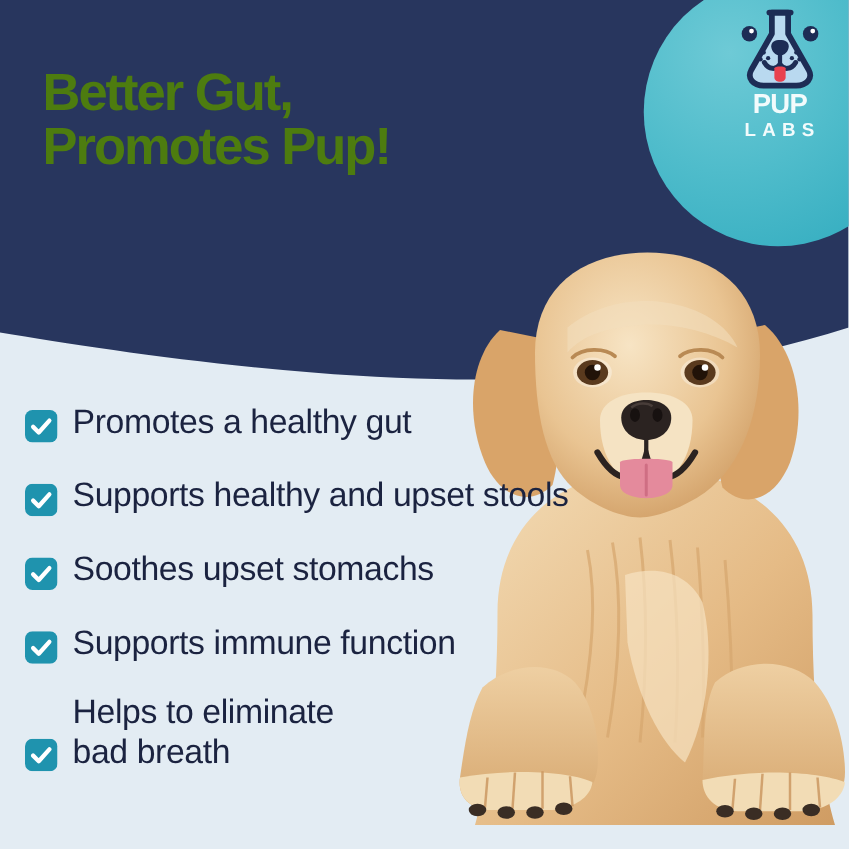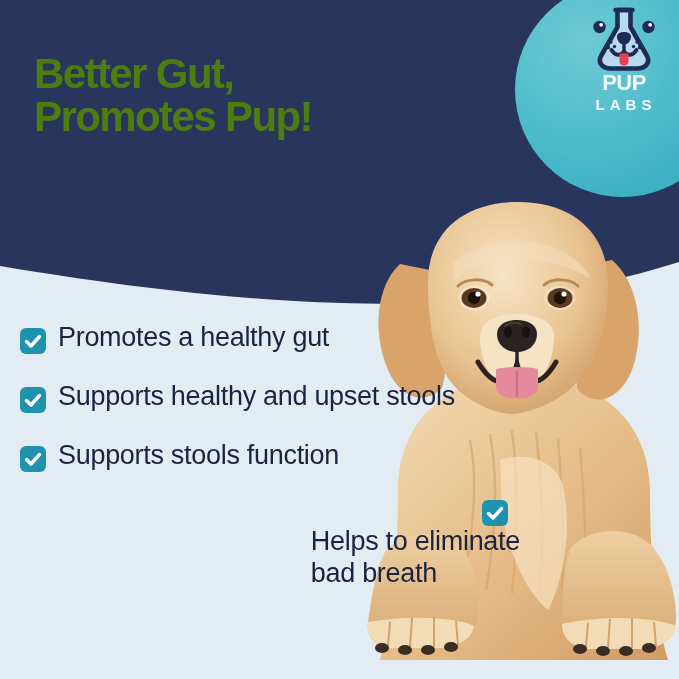--- a/index.html
+++ b/index.html
@@ -83,21 +83,21 @@
     width:500px;
     z-index:6;
     list-style:none;
   }
   .benefit-row {
     display:flex;
     align-items:flex-end;
     margin-bottom:23px;
     min-height:36px;
   }
-  .benefit-row:last-child { margin-bottom:0;flex-direction:column; }
+  .benefit-row:last-child { margin-bottom:0; }
   .check-icon {
     flex:0 0 auto;
     width:26px; height:26px;
     margin-right:12px;
     margin-top:5px;
   }
   .check-icon svg { display:block; }
   .benefit-text {
     color:#1b2340;
     font-size:27px;
@@ -299,29 +299,38 @@
     <li class="benefit-row">
       <span class="check-icon">
         <svg width="26" height="26" viewBox="0 0 26 26" xmlns="http://www.w3.org/2000/svg">
           <rect x="0" y="0" width="26" height="26" rx="6" fill="#1f93ae"></rect>
           <path d="M6.5,13.5 L11,18 L19.5,8.5" stroke="#ffffff" stroke-width="3.4" fill="none" stroke-linecap="round" stroke-linejoin="round"></path>
         </svg>
       </span>
       <span class="benefit-text">Supports healthy and upset stools</span>
     </li>
 
-
-    <li class="benefit-row">
-      <span class="check-icon">
-        <svg width="26" height="26" viewBox="0 0 26 26" xmlns="http://www.w3.org/2000/svg">
-          <rect x="0" y="0" width="26" height="26" rx="6" fill="#1f93ae"></rect>
-          <path d="M6.5,13.5 L11,18 L19.5,8.5" stroke="#ffffff" stroke-width="3.4" fill="none" stroke-linecap="round" stroke-linejoin="round"></path>
-        </svg>
-      </span>
-      <span class="benefit-text">Supports stools function</span>
+    <li class="benefit-row">
+      <span class="check-icon">
+        <svg width="26" height="26" viewBox="0 0 26 26" xmlns="http://www.w3.org/2000/svg">
+          <rect x="0" y="0" width="26" height="26" rx="6" fill="#1f93ae"></rect>
+          <path d="M6.5,13.5 L11,18 L19.5,8.5" stroke="#ffffff" stroke-width="3.4" fill="none" stroke-linecap="round" stroke-linejoin="round"></path>
+        </svg>
+      </span>
+      <span class="benefit-text">Soothes upset stomachs</span>
+    </li>
+
+    <li class="benefit-row">
+      <span class="check-icon">
+        <svg width="26" height="26" viewBox="0 0 26 26" xmlns="http://www.w3.org/2000/svg">
+          <rect x="0" y="0" width="26" height="26" rx="6" fill="#1f93ae"></rect>
+          <path d="M6.5,13.5 L11,18 L19.5,8.5" stroke="#ffffff" stroke-width="3.4" fill="none" stroke-linecap="round" stroke-linejoin="round"></path>
+        </svg>
+      </span>
+      <span class="benefit-text">Supports immune function</span>
     </li>
 
     <li class="benefit-row">
       <span class="check-icon">
         <svg width="26" height="26" viewBox="0 0 26 26" xmlns="http://www.w3.org/2000/svg">
           <rect x="0" y="0" width="26" height="26" rx="6" fill="#1f93ae"></rect>
           <path d="M6.5,13.5 L11,18 L19.5,8.5" stroke="#ffffff" stroke-width="3.4" fill="none" stroke-linecap="round" stroke-linejoin="round"></path>
         </svg>
       </span>
       <span class="benefit-text">Helps to eliminate

